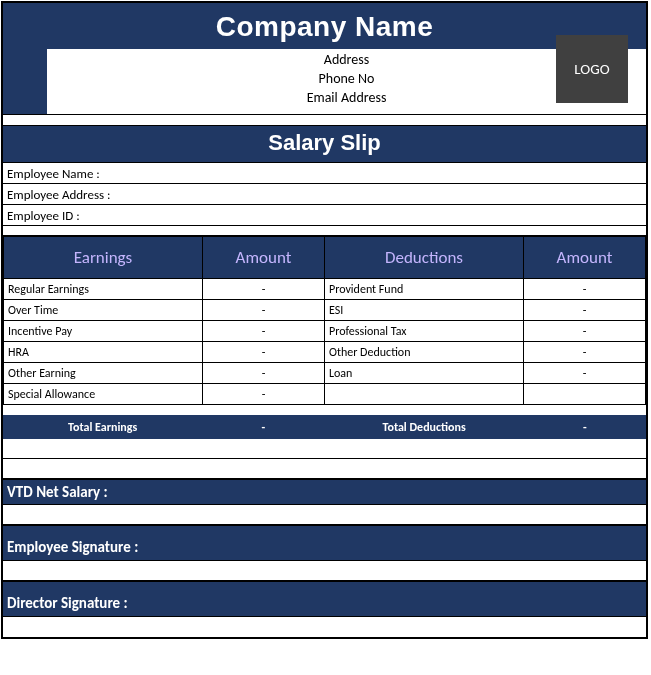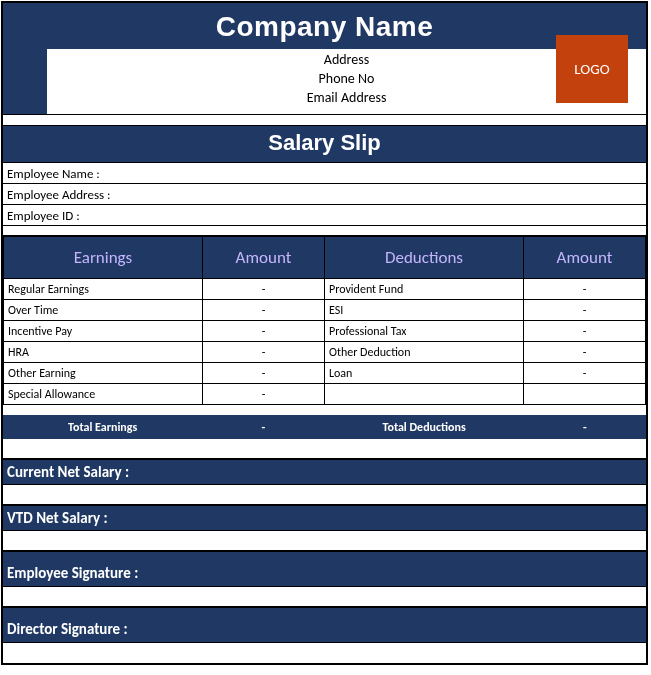--- a/index.html
+++ b/index.html
@@ -1,21 +1,21 @@
 <!DOCTYPE html>
 <html><head>
 <meta charset="utf-8">
 <style>
   * { box-sizing: border-box; margin: 0; padding: 0; }
   body { font-family: Calibri, Arial, sans-serif; background: #fff; width: 651px; }
   .frame { border: 2px solid #000; width: 647px; margin: 1px; }
   .hdr { background: #203864; color: #fff; position: relative; height: 112px; border-bottom: 1px solid #000;}
   .company-title { font-family: 'Arial Black', Arial, sans-serif; font-weight: 900; font-size: 28px; text-align: center; padding-top: 8px; letter-spacing: 0.5px;}
   .sub-block { background: #fff; color: #000; text-align: center; font-size: 14px; padding: 2px 0 6px 0; margin-top: 6px; line-height: 1.35; margin-left: 44px;}
-  .logo { position: absolute; right: 18px; top: 32px; width: 72px; height: 68px; background: #c2410c; color: #fff; display: flex; align-items: center; justify-content: center; font-size: 15px; }
+  .logo { position: absolute; right: 18px; top: 32px; width: 72px; height: 68px; background: #404040; color: #fff; display: flex; align-items: center; justify-content: center; font-size: 15px; }
   .band { background: #203864; color: #fff; text-align: center; font-family: 'Arial Black', Arial, sans-serif; font-weight: 900; font-size: 22px; padding: 4px 0 6px 0; border-top: 1px solid #000; border-bottom: 1px solid #000;}
   .gap { height: 10px; border-bottom: 1px solid #000;}
   .gap-nb { height: 10px;}
   .row { border-bottom: 1px solid #000; font-size: 13px; padding: 1px 4px; height: 21px; line-height: 19px;}
   .tbl { width: 100%; border-collapse: collapse; }
   .tbl th { background: #203864; color: #c4b5fd; font-weight: 400; font-size: 17px; padding: 10px 20px; border: 1px solid #000; border-top: 1px solid #000;}
   .tbl td { border: 1px solid #000; font-size: 12px; padding: 0 4px; height: 21px; vertical-align: middle;}
   .tbl td.amt { text-align: center; }
   .tbl td.lbl { text-align: left; }
   .tot-row { background: #203864; color: #fff; font-weight: 700; font-size: 15px; }
@@ -119,21 +119,20 @@
         <tr class="tot-row">
       <td class="tl">Total Earnings</td>
       <td class="amt">-</td>
       <td class="tl">Total Deductions</td>
       <td class="amt">-</td>
     </tr>
   </tbody>
     </table>
 
   <div class="white-bar"></div>
-  <div class="blue-row"><span>Current Net Salary :</span></div>
   <div class="white-bar"></div>
   <div class="blue-row"><span>VTD Net Salary :</span></div>
   <div class="white-bar"></div>
   <div class="blue-row tall"><span>Employee Signature :</span></div>
   <div class="white-bar"></div>
   <div class="blue-row tall"><span>Director Signature :</span></div>
   <div class="white-bar-nb"></div>
 
 </div>
 

